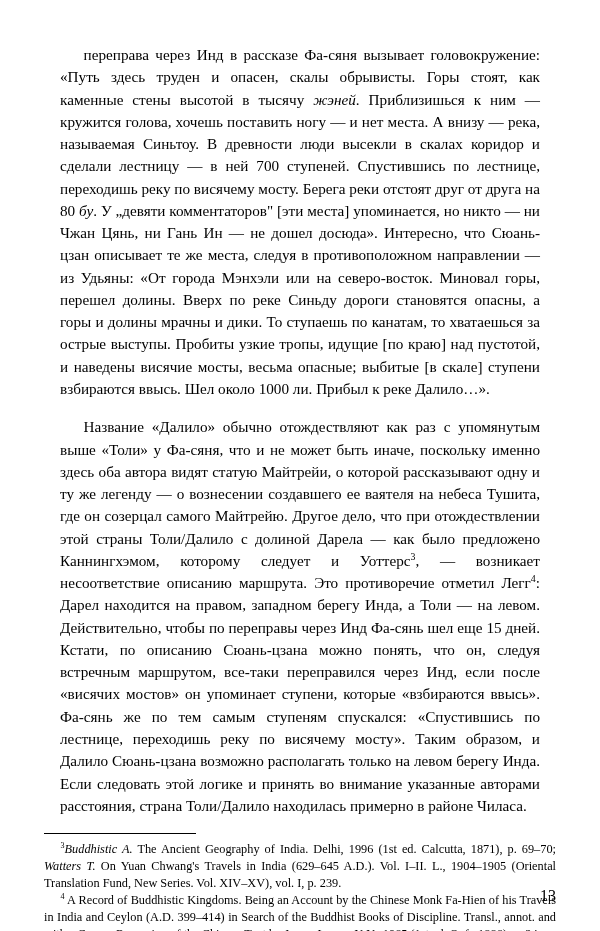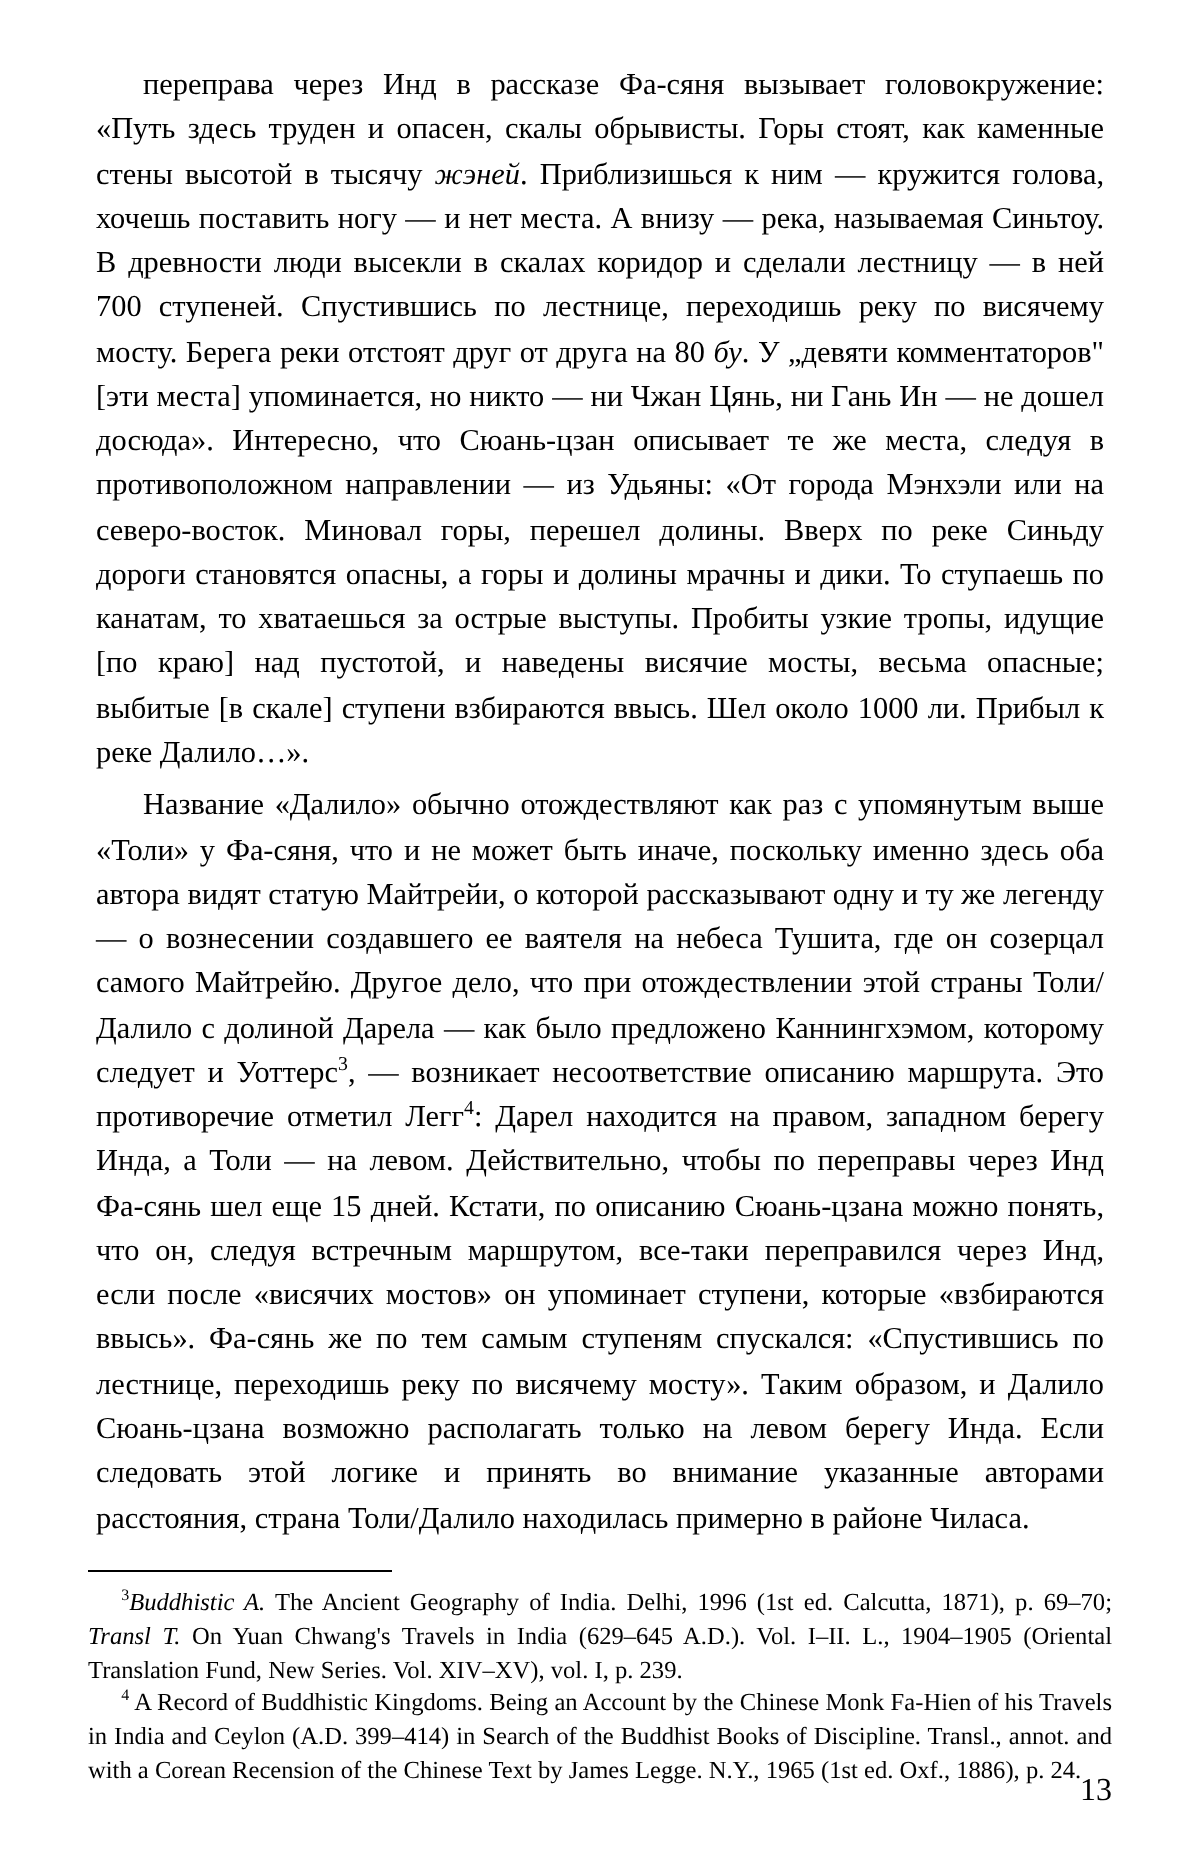--- a/index.html
+++ b/index.html
@@ -24,21 +24,21 @@
     padding: 28px 44px 0 44px;
   }
   .body-text {
     font-size: 15.2px;
     line-height: 1.465;
     text-align: justify;
     text-justify: inter-word;
     hyphens: manual;
   }
   .body-text p {
-    margin: 4px;
+    margin: 16px;
     text-indent: 1.55em;
   }
   .body-text p.cont {
     text-indent: 1.55em;
   }
   .it { font-style: italic; }
   sup {
     font-size: 0.65em;
     vertical-align: super;
     line-height: 0;
@@ -73,18 +73,18 @@
 <div class="page">
 
   <div class="body-text">
     <p>переправа через Инд в рассказе Фа-сяня вызывает головокружение: «Путь здесь труден и опасен, скалы обрывисты. Горы стоят, как каменные стены высотой в тысячу <span class="it">жэней</span>. Приблизишься к ним — кружится голова, хочешь поставить ногу — и нет места. А внизу — река, называемая Синьтоу. В древности люди высекли в скалах коридор и сделали лестницу — в ней 700 ступеней. Спустившись по лестнице, переходишь реку по висячему мосту. Берега реки отстоят друг от друга на 80 <span class="it">бу</span>. У „девяти комментаторов" [эти места] упоминается, но никто — ни Чжан Цянь, ни Гань Ин — не дошел досюда». Интересно, что Сюань-цзан описывает те же места, следуя в противоположном направлении — из Удьяны: «От города Мэнхэли или на северо-восток. Миновал горы, перешел долины. Вверх по реке Синьду дороги становятся опасны, а горы и долины мрачны и дики. То ступаешь по канатам, то хватаешься за острые выступы. Пробиты узкие тропы, идущие [по краю] над пустотой, и наведены висячие мосты, весьма опасные; выбитые [в скале] ступени взбираются ввысь. Шел около 1000 ли. Прибыл к реке Далило…».</p>
     <p class="cont">Название «Далило» обычно отождествляют как раз с упомянутым выше «Толи» у Фа-сяня, что и не может быть иначе, поскольку именно здесь оба автора видят статую Майтрейи, о которой рассказывают одну и ту же легенду — о вознесении создавшего ее ваятеля на небеса Тушита, где он созерцал самого Майтрейю. Другое дело, что при отождествлении этой страны Толи/Далило с долиной Дарела — как было предложено Каннингхэмом, которому следует и Уоттерс<sup>3</sup>, — возникает несоответствие описанию маршрута. Это противоречие отметил Легг<sup>4</sup>: Дарел находится на правом, западном берегу Инда, а Толи — на левом. Действительно, чтобы по переправы через Инд Фа-сянь шел еще 15 дней. Кстати, по описанию Сюань-цзана можно понять, что он, следуя встречным маршрутом, все-таки переправился через Инд, если после «висячих мостов» он упоминает ступени, которые «взбираются ввысь». Фа-сянь же по тем самым ступеням спускался: «Спустившись по лестнице, переходишь реку по висячему мосту». Таким образом, и Далило Сюань-цзана возможно располагать только на левом берегу Инда. Если следовать этой логике и принять во внимание указанные авторами расстояния, страна Толи/Далило находилась примерно в районе Чиласа.</p>
   </div>
 
   <div class="footnote-sep"></div>
 
   <div class="footnotes">
-    <p><sup>3</sup><span class="it">Buddhistic A.</span> The Ancient Geography of India. Delhi, 1996 (1st ed. Calcutta, 1871), p. 69–70; <span class="it">Transl T.</span> On Yuan Chwang's Travels in India (629–645 A.D.). Vol. I–II. L., 1904–1905 (Oriental Translation Fund, New Series. Vol. XIV–XV), vol. I, p. 239.</p>
+    <p><sup>3</sup><span class="it">Buddhistic A.</span> The Ancient Geography of India. Delhi, 1996 (1st ed. Calcutta, 1871), p. 69–70; <span class="it">Watters T.</span> On Yuan Chwang's Travels in India (629–645 A.D.). Vol. I–II. L., 1904–1905 (Oriental Translation Fund, New Series. Vol. XIV–XV), vol. I, p. 239.</p>
     <p><sup>4</sup> A Record of Buddhistic Kingdoms. Being an Account by the Chinese Monk Fa-Hien of his Travels in India and Ceylon (A.D. 399–414) in Search of the Buddhist Books of Discipline. Transl., annot. and with a Corean Recension of the Chinese Text by James Legge. N.Y., 1965 (1st ed. Oxf., 1886), p. 24.</p>
   </div>
 
   <div class="page-number">13</div>
 </div>
 
 </body></html>

